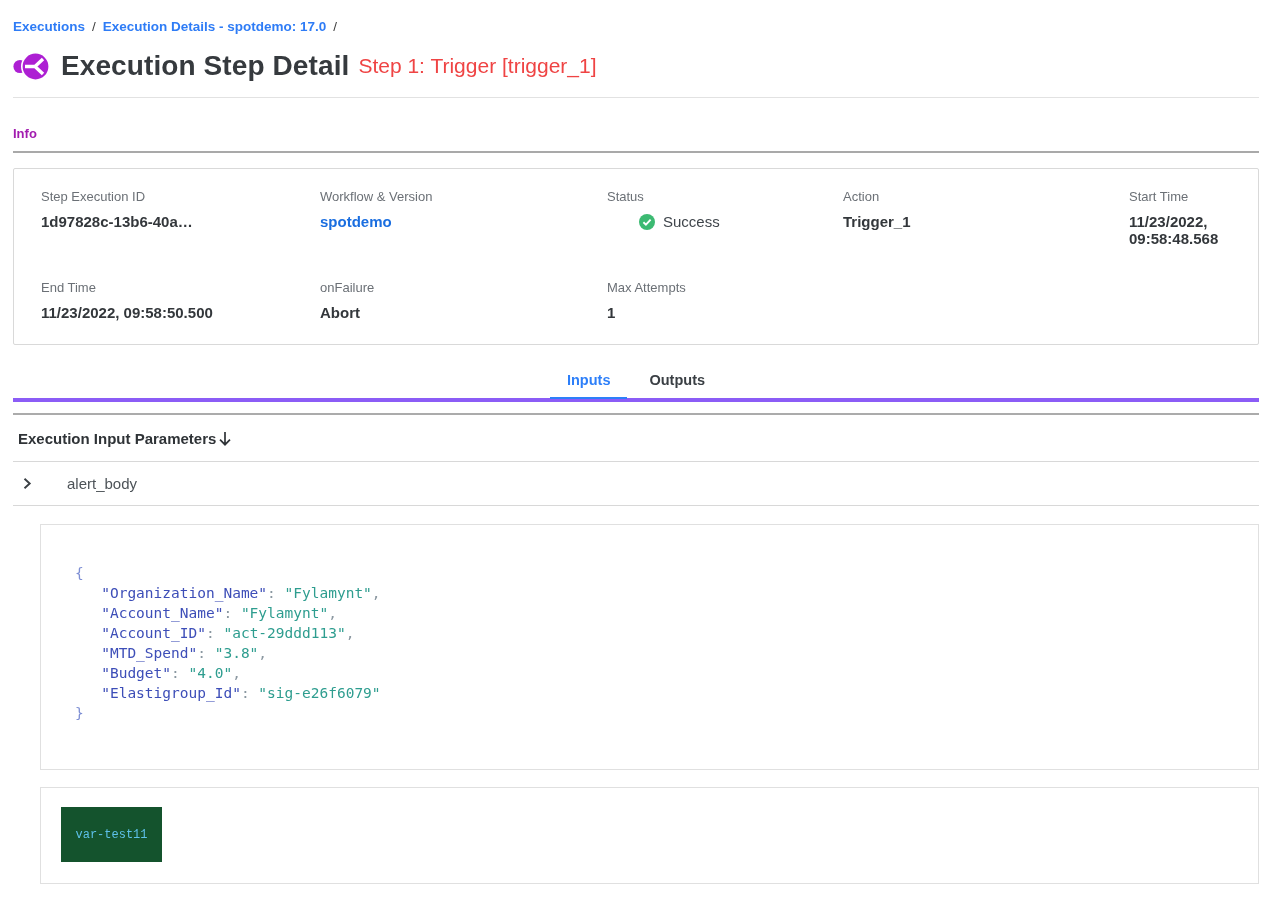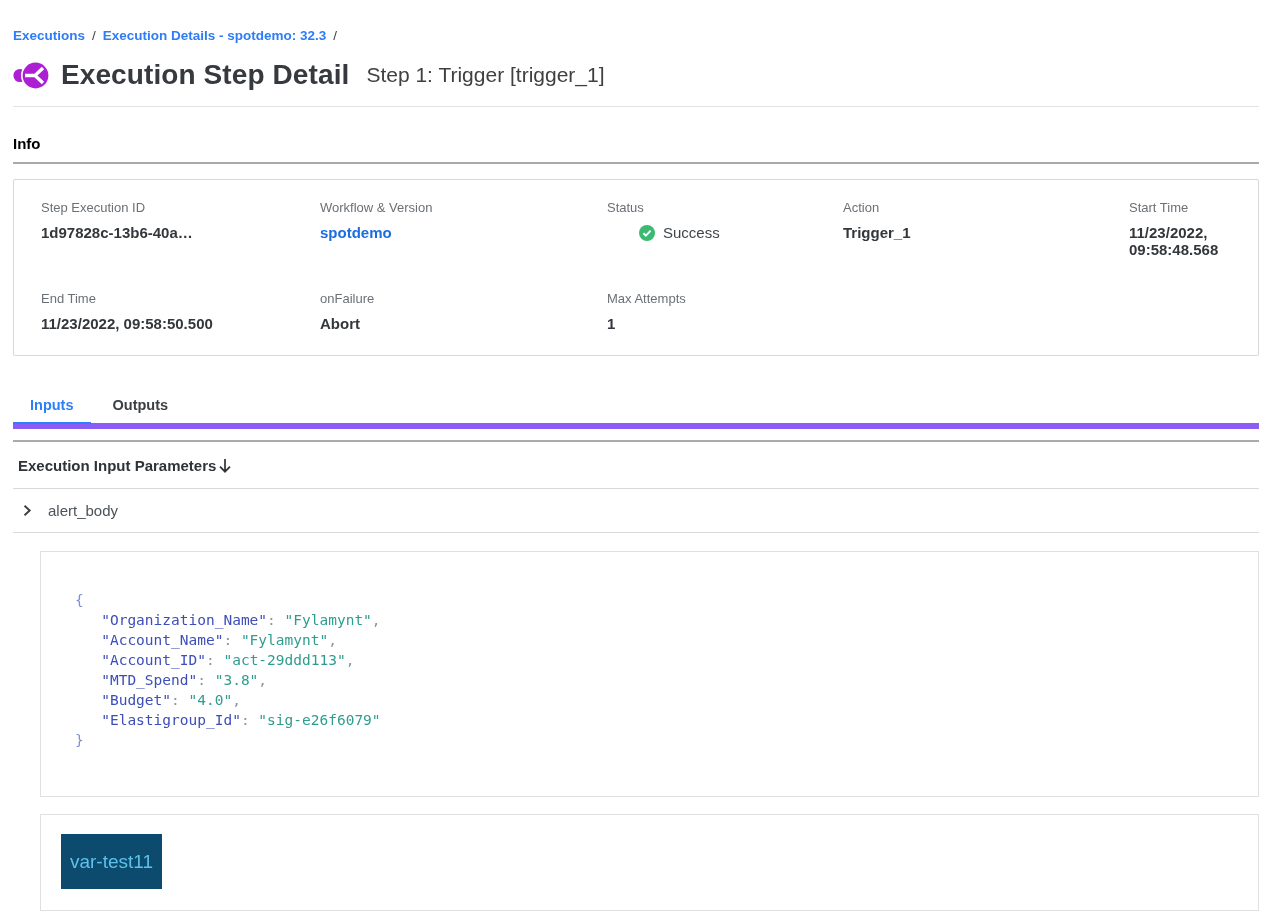--- a/index.html
+++ b/index.html
@@ -5,91 +5,91 @@
   * { margin:0; padding:0; box-sizing:border-box; }
   html,body { background:#fff; }
   body {
     width:1272px; height:919px; overflow:hidden;
     font-family:"Liberation Sans", sans-serif;
     color:#33373b;
   }
   .page { padding:0 13px; }
 
   
-  .breadcrumb { padding-top:28px; font-size:13.5px; font-weight:600; display:flex; gap:7px; align-items:flex-start; }
+  .breadcrumb { padding-top:19px; font-size:13.5px; font-weight:600; display:flex; gap:7px; align-items:flex-start; }
   .crumb-link { color:#2e7cf6; cursor:pointer; text-decoration:none; }
   .crumb-sep { color:#3f3f3f; font-weight:400; }
 
   
   .title-row { margin-top:16px; display:flex; align-items:center; }
   .logo { width:37px; height:31px; flex:0 0 auto; }
   .page-title { margin-left:11px; font-size:28px; font-weight:700; color:#363a3e; letter-spacing:.1px; }
-  .page-subtitle { margin-left:17px; font-size:21px; font-weight:400; color:#404040; }
+  .page-subtitle { margin-left:9px; font-size:21px; font-weight:400; color:#ef4444; }
   .hr-thin { border:none; border-top:1px solid #e2e2e2; margin-top:15px; }
 
   
-  .info-heading { margin-top:28px; font-size:15px; font-weight:600; color:#000000; }
+  .info-heading { margin-top:28px; font-size:13px; font-weight:600; color:#a21caf; }
   .hr-thick { border:none; border-top:2px solid #a9a9a9; margin-top:10px; }
 
   .info-card {
     margin-top:15px; border:1px solid #d9d9d9; border-radius:2px;
     padding:20px 10px 23px 27px;
     display:grid; grid-template-columns:246px 254px 203px 253px 1fr; row-gap:21px;gap:33px;
   }
   .field-label { font-size:13px; color:#6b7076; margin-bottom:9px; }
   .field-value { font-size:15px; font-weight:600; color:#33373b; }
   .field-value.link-strong { color:#1a6ee0; cursor:pointer; }
   .field-value.link-light  { color:#6f9ceb; cursor:pointer; }
   .status-value { display:flex; align-items:center; gap:8px; font-size:15px; font-weight:400; color:#3f454b;padding-left:32px; }
 
   
-  .tabs { margin-top:33px; display:flex; border-bottom:6px solid #8b5cf6; }
+  .tabs { margin-top:19px; display:flex; border-bottom:4px solid #8b5cf6;justify-content:center; }
   .tab { padding:8px 17px 10px 17px; font-size:14.5px; font-weight:600; color:#3a3f44; cursor:pointer; position:relative; }
   .tab + .tab { margin-left:5px; }
   .tab.active { color:#2d7ff9; }
   .tab.active::after { content:""; position:absolute; left:0; right:0; bottom:-1px; height:2px; background:#2d7ff9; }
   .hr-mid { border:none; border-top:2px solid #ababab; margin-top:11px; }
 
   
   .section-header { display:flex; align-items:center; gap:2px; padding:15px 0 14px 5px; border-bottom:1px solid #d8d8d8; cursor:pointer; }
   .section-title { font-size:15px; font-weight:600; color:#2f3337; }
 
   
-  .param-row { display:flex; align-items:center; gap:15px; padding:13px 0 13px 8px; border-bottom:1px solid #d8d8d8; cursor:pointer; }
+  .param-row { display:flex; align-items:center; gap:34px; padding:13px 0 13px 8px; border-bottom:1px solid #d8d8d8; cursor:pointer; }
   .param-label { font-size:15px; color:#4d5358; }
   .chevron { display:flex; }
 
   
   .code-box {
     margin:18px 0 17px 27px; border:1px solid #e0e0e0;
     padding:38px 20px 46px 34px;
   }
   .code-content { font-family:"DejaVu Sans Mono", monospace; font-size:14.5px; line-height:20px; white-space:pre; }
   .tok-brace { color:#7e8fd4; }
   .tok-key   { color:#3d4eb8; }
   .tok-punc  { color:#8a97a0; }
   .tok-str   { color:#2e9d8f; }
 
   
   .chip-box { margin:14px 0 13px 27px; border:1px solid #e0e0e0; padding:19px 20px 21px 20px; }
   .chip {
-    width:101px; height:55px; background:#0c4a6e;
+    width:101px; height:55px; background:#14532d;
     display:flex; align-items:center; justify-content:center;
-    font-family:Liberation Sans, sans-serif; font-size:19px; color:#5ec1ea;
+    font-family:Liberation Mono, monospace; font-size:12px; color:#5ec1ea;
   }
 </style>
 </head>
 <body>
 
 <div class="page">
 
   <nav class="breadcrumb">
     <a class="crumb-link">Executions</a>
     <span class="crumb-sep">/</span>
-    <a class="crumb-link">Execution Details - spotdemo: 32.3</a>
+    <a class="crumb-link">Execution Details - spotdemo: 17.0</a>
     <span class="crumb-sep">/</span>
   </nav>
 
   <div class="title-row">
     <svg class="logo" viewBox="0 0 37 31">
       <circle cx="7" cy="15.5" r="6.6" fill="#ad1fd3"></circle>
       <circle cx="22.5" cy="15.5" r="13.7" fill="#ad1fd3" stroke="#ffffff" stroke-width="1.6"></circle>
       <path d="M12 15.5 H22 M22 15.5 L30 8 M22 15.5 L30 23" stroke="#ffffff" stroke-width="3.4" fill="none"></path>
     </svg>
     <h1 class="page-title">Execution Step Detail</h1>

